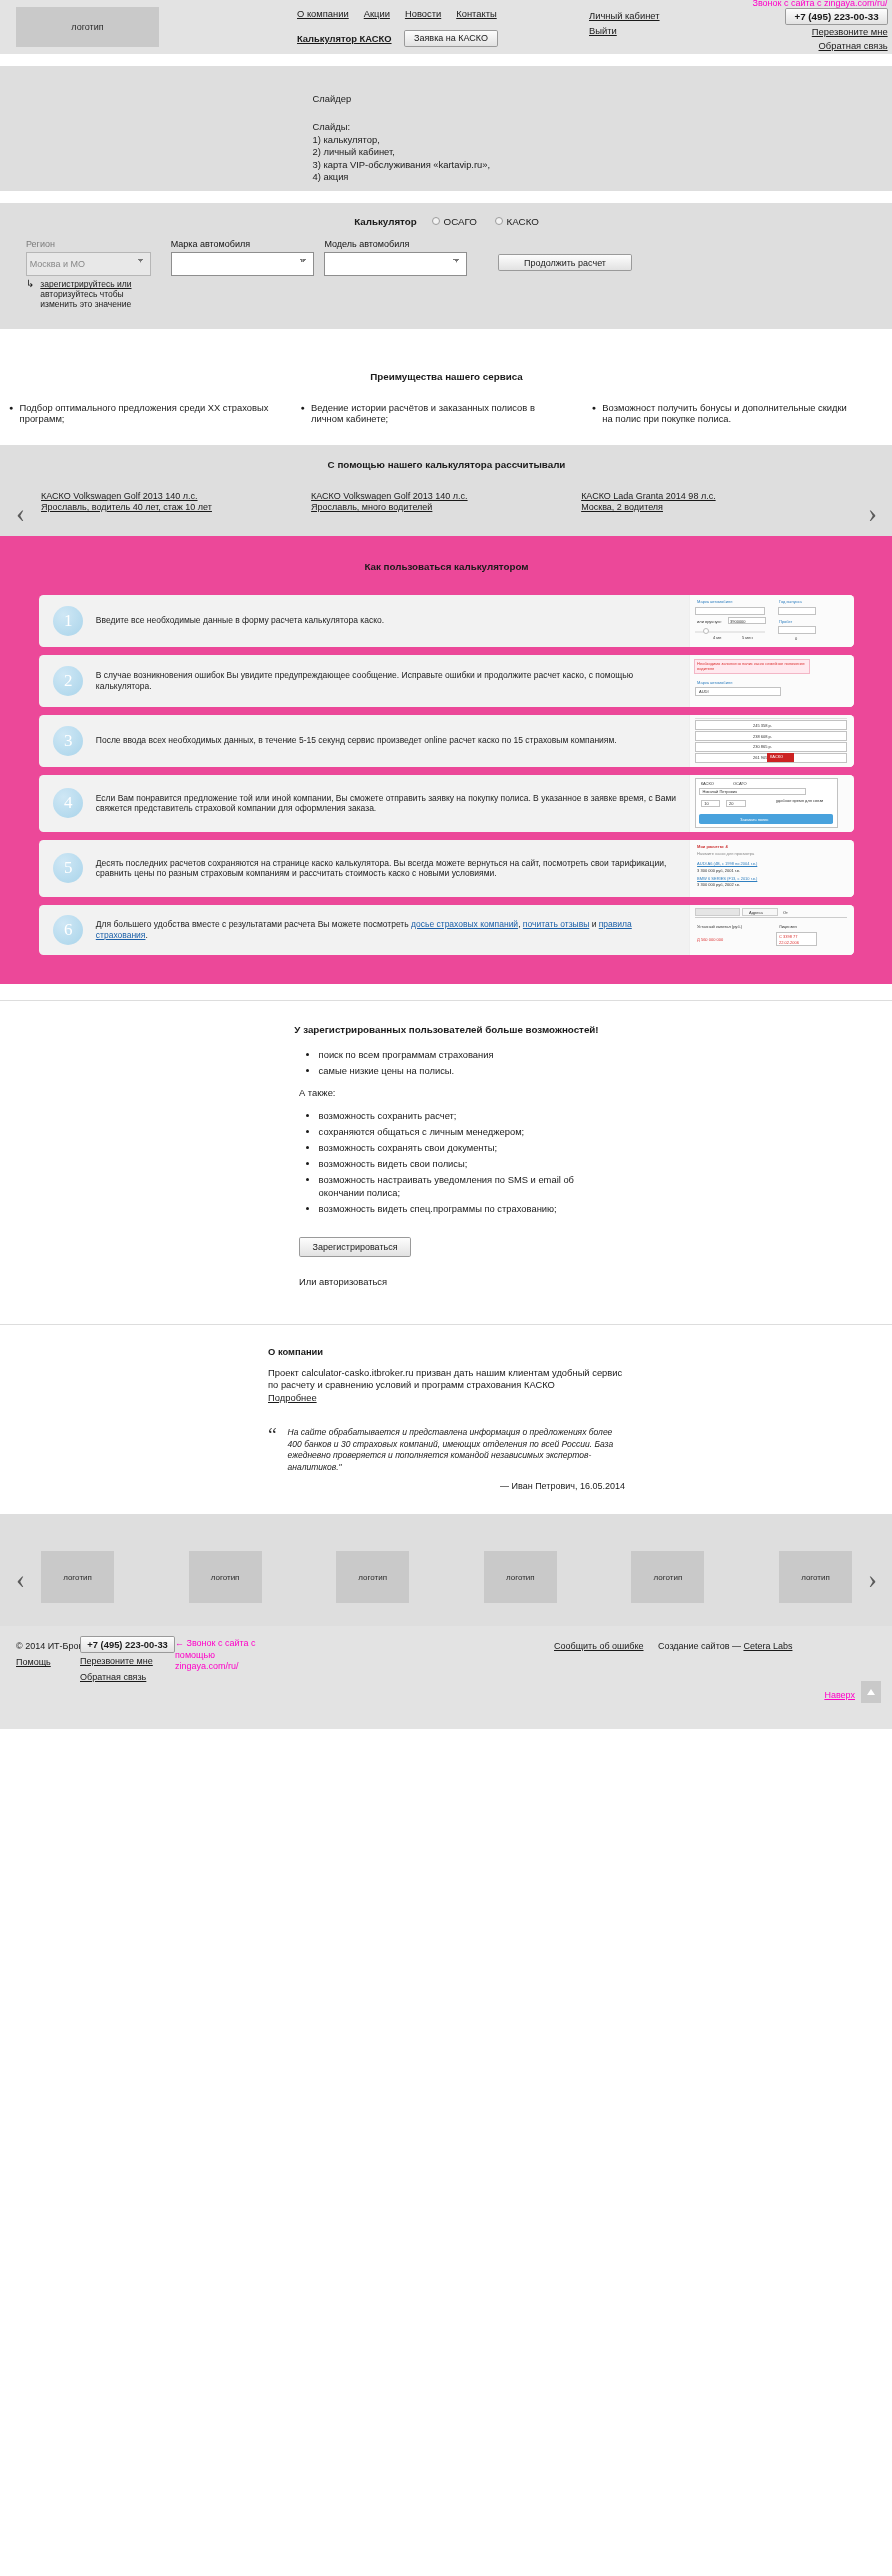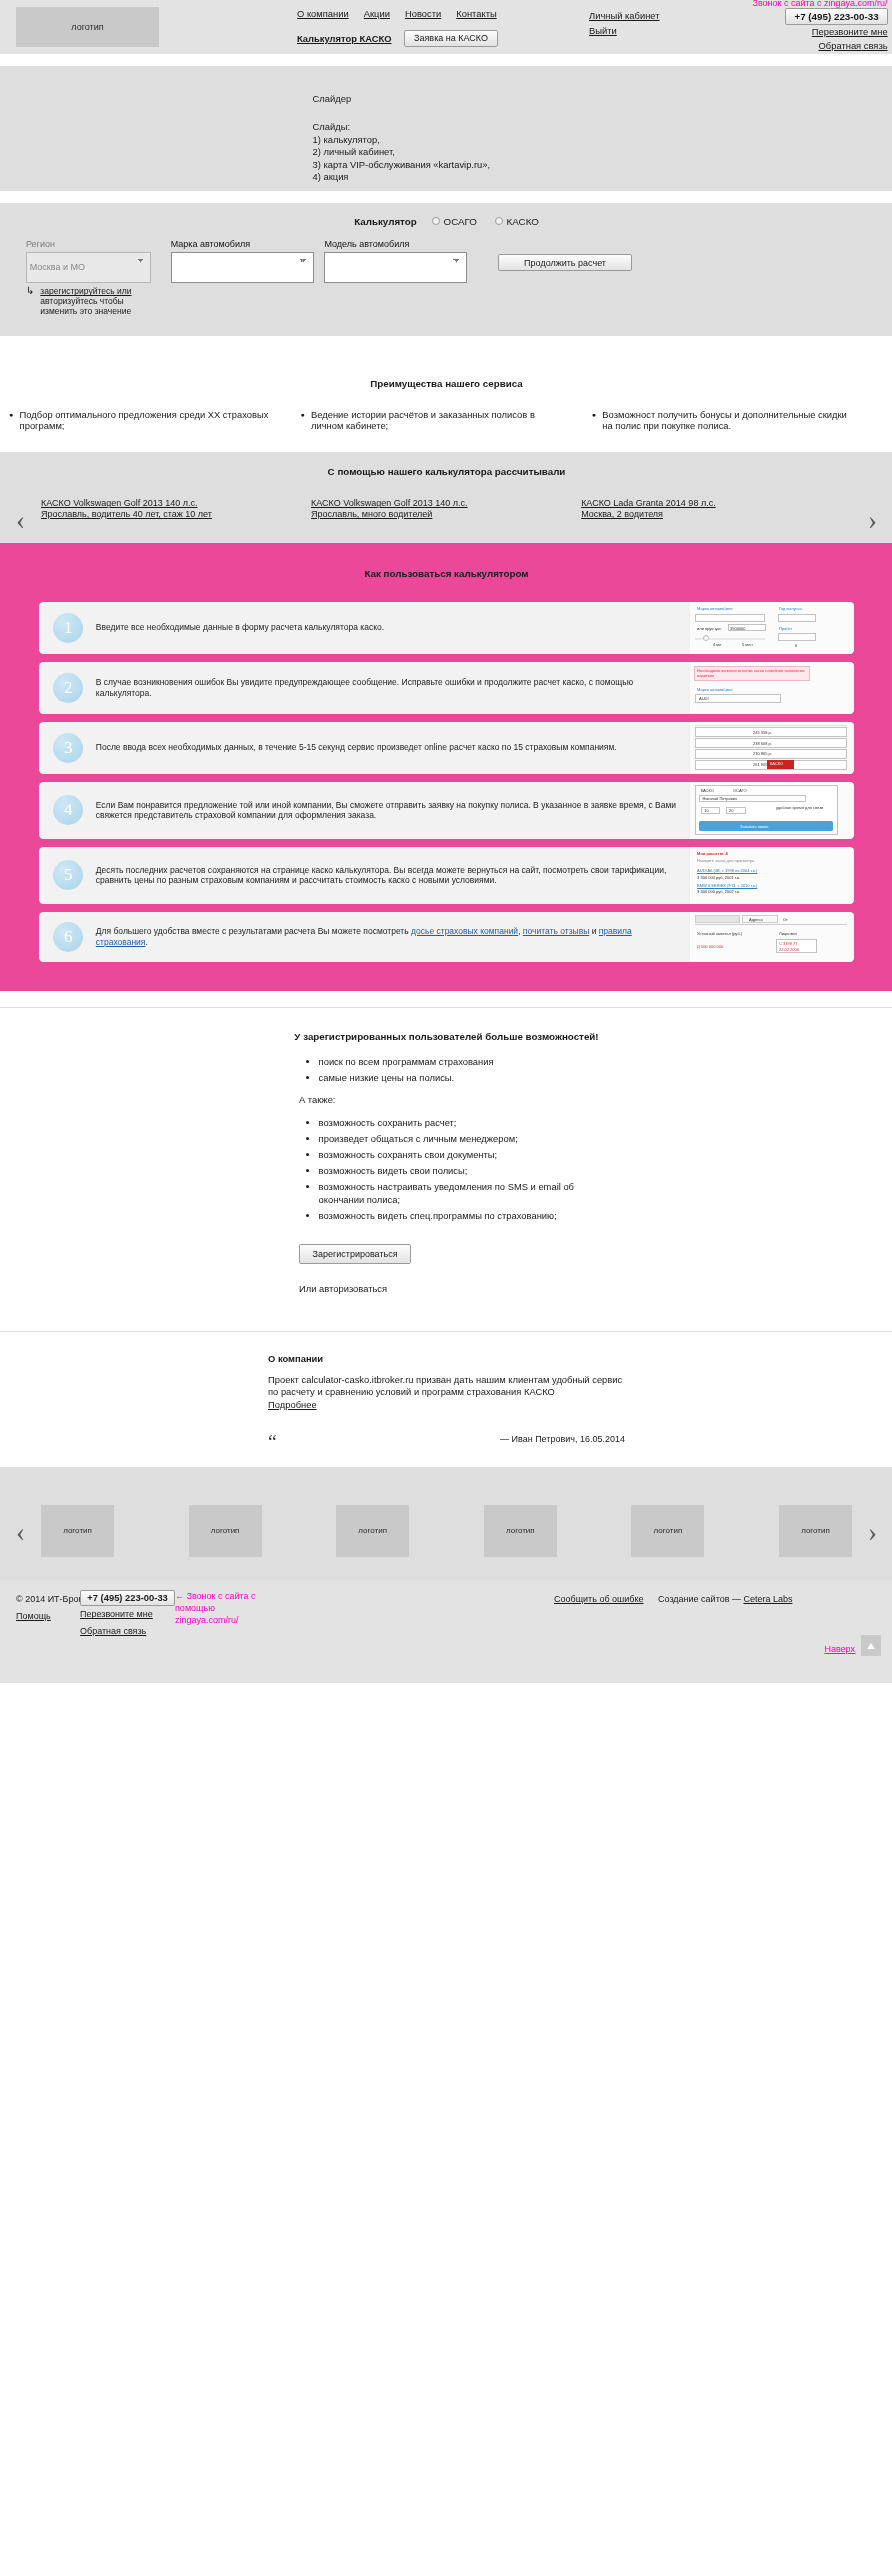--- a/index.html
+++ b/index.html
@@ -60,21 +60,21 @@
   .radio-dot {
     display:inline-block; width:8px; height:8px; border-radius:50%;
     border:0.9px solid #9b9b9b; background:#f2f2f2; vertical-align:-0.9px; margin-right:3.6px;
   }
   #calc-row { display:flex; padding-left:26px; align-items:flex-start; gap:10.7px; }
   .fld { }
   .fld-label { font-size:9px; color:#7b7b7b; margin-bottom:2.7px; }
   .fld-label.dark { color:#111; }
   select.sel {
     font-family:"Liberation Sans", sans-serif; font-size:9px;
-    height:31px; border:0.9px solid #b6b6b6; background:#e8e8e8; color:#888;
+    height:24px; border:0.9px solid #b6b6b6; background:#e8e8e8; color:#888;
     padding:0 2.7px; -webkit-appearance:none; appearance:none;
     background-image:linear-gradient(45deg,transparent 50%,#777 50%),linear-gradient(135deg,#777 50%,transparent 50%);
     background-position:calc(100% - 9.8px) 6.3px, calc(100% - 6.3px) 6.3px;
     background-size:3.6px 3.6px,3.6px 3.6px; background-repeat:no-repeat;
   }
   select.sel.white { background-color:#ffffff; border:0.9px solid #8e8e8e; color:#222; }
   #note { font-size:8.5px; line-height:9.8px; margin-top:4.5px; padding-left:14.3px; position:relative; width:134px;}
   #note .arrow { position:absolute; left:0; top:-0.9px; font-size:9.8px; }
   #btn-continue { margin-top:15px;margin-left:20px; }
 
@@ -408,39 +408,40 @@
 <div id="reg">
   <h3>У зарегистрированных пользователей больше возможностей!</h3>
   <div id="reg-body">
     <ul>
       <li>поиск по всем программам страхования</li>
       <li>самые низкие цены на полисы.</li>
     </ul>
     <p>А также:</p>
     <ul>
       <li>возможность сохранить расчет;</li>
-      <li>произведет общаться с личным менеджером;</li>
+      <li>сохраняются общаться с личным менеджером;</li>
       <li>возможность сохранять свои документы;</li>
       <li>возможность видеть свои полисы;</li>
       <li>возможность настраивать уведомления по SMS и email об окончании полиса;</li>
       <li>возможность видеть спец.программы по страхованию;</li>
     </ul>
     <button class="btn" id="btn-register">Зарегистрироваться</button>
     <p>Или авторизоваться</p>
   </div>
 </div>
 
 <div id="about">
   <div id="about-body">
     <h4>О компании</h4>
     <div>Проект calculator-casko.itbroker.ru призван дать нашим клиентам удобный сервис по расчету и сравнению условий и программ страхования КАСКО</div>
     <a href="#">Подробнее</a>
   </div>
   <div id="quote">
     <span class="qmark">“</span>
+    <div class="qtext">На сайте обрабатывается и представлена информация о предложениях более 400 банков и 30 страховых компаний, имеющих отделения по всей России. База ежедневно проверяется и пополняется командой независимых экспертов-аналитиков."</div>
     <div class="qauthor">— Иван Петрович, 16.05.2014</div>
   </div>
 </div>
 
 <div id="partners">
   <div class="chev" id="p-chev-left" style="left:16px">‹</div>
   <div class="chev" id="p-chev-right" style="right:16px">›</div>
   <div id="logos">
     <div class="logo-cell">
         <span>логотип</span>

